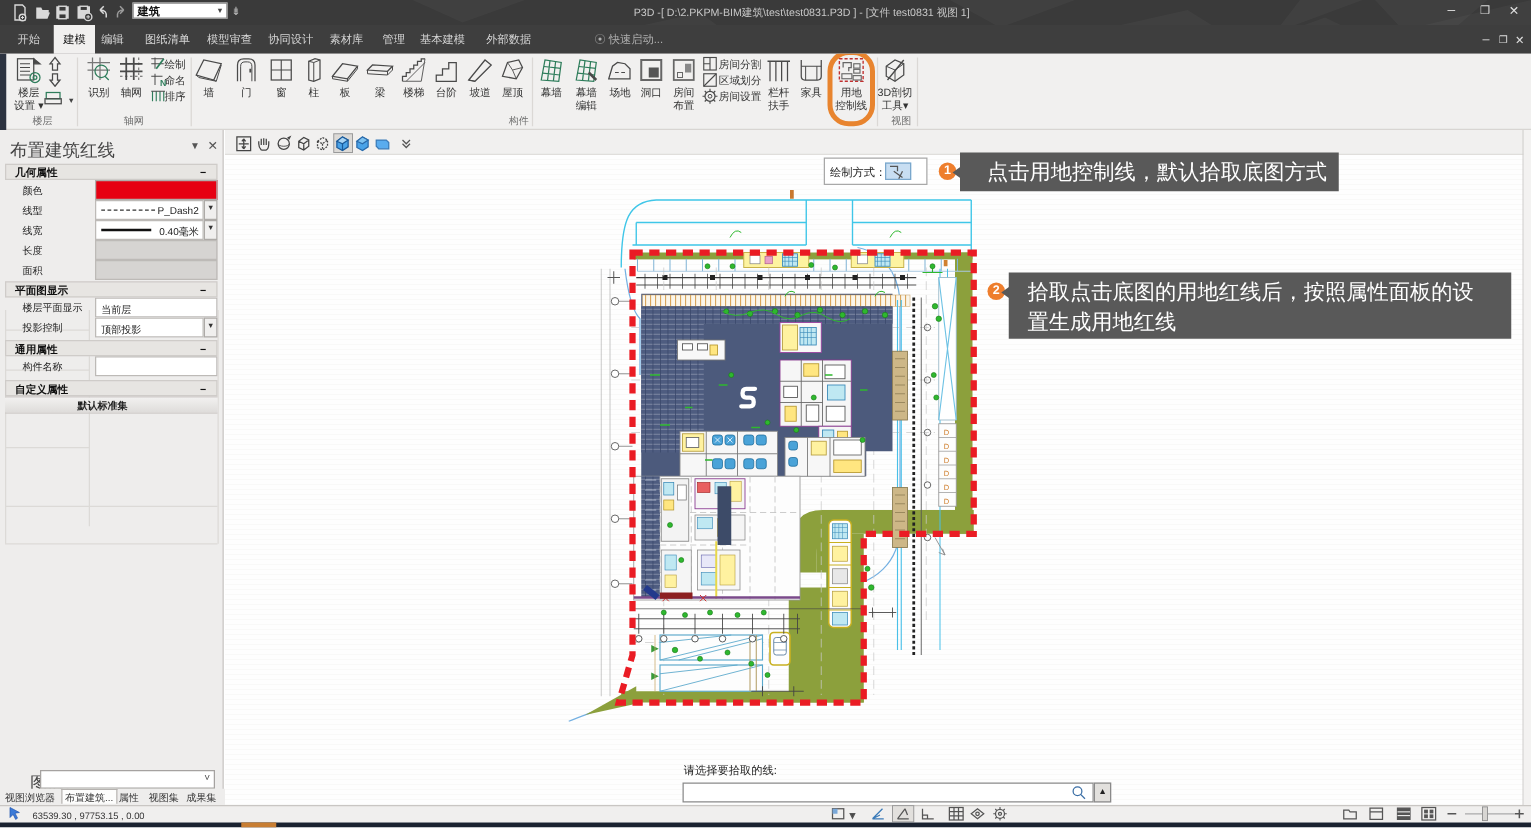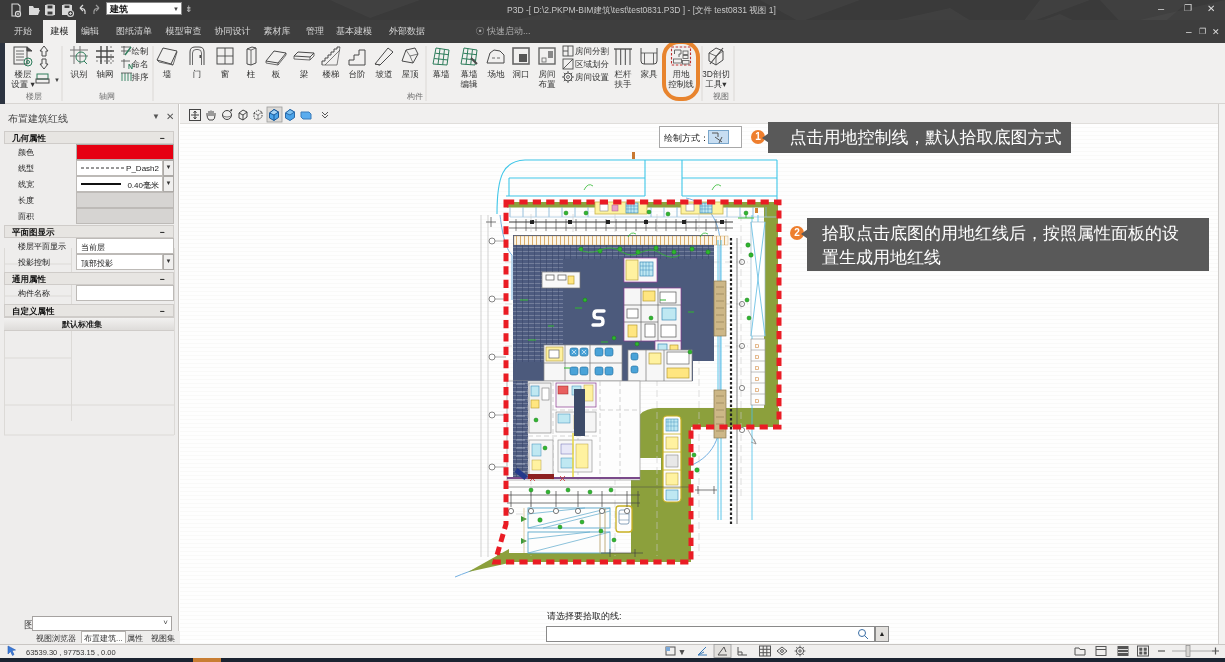--- a/index.html
+++ b/index.html
@@ -7,21 +7,21 @@
 #app{position:relative;width:1225px;height:662px;background:#fff;}
 .abs{position:absolute;}
 
 #titlebar{left:0;top:0;width:1225px;height:20px;background:#3a3a3a;}
 #menubar{left:0;top:20px;width:1225px;height:23px;background:#3e3e3e;}
 .tab{position:absolute;top:20px;height:23px;line-height:23px;color:#d6d6d6;font-size:9px;text-align:center;}
 .tabsel{background:#f1f0ef;color:#111;}
 #ribbon{left:0;top:43px;width:1225px;height:61px;background:#f1f0ef;border-bottom:1px solid #d8d5d2;}
 
 #lpanel{left:0;top:104px;width:179px;height:540px;background:#eeedec;border-right:1px solid #c9c6c3;}
-.ph{position:absolute;font-size:10px;color:#444;}
+.ph{position:absolute;font-size:14px;color:#444;}
 .sechead{position:absolute;left:4px;width:170px;background:#e7e5e2;border:1px solid #cfccc9;font-size:8.5px;font-weight:bold;color:#111;padding-left:7px;}
 .prow{position:absolute;left:4px;width:170px;font-size:8px;color:#222;}
 .plabel{position:absolute;left:14px;top:3px;font-size:8px;white-space:nowrap;}
 .pfield{position:absolute;left:72px;top:0;height:100%;background:#fff;border:1px solid #bdbab7;font-size:8px;color:#222;}
 .parrow{position:absolute;right:0;top:0;width:11px;height:100%;background:#f0efee;border:1px solid #adaaa7;font-size:6px;color:#333;text-align:center;}
 
 #canvas{left:180px;top:104px;width:1045px;height:540px;background:repeating-linear-gradient(#fefefe 0 3px,#f9f9f8 3px 4px);}
 #ctoolbar{left:180px;top:104px;width:1045px;height:20px;background:#f1f0ef;border-bottom:1px solid #e0dedb;}
 
 .tip{position:absolute;background:#595959;color:#fff;font-size:17px;line-height:24px;padding:4px 9px;}
@@ -387,21 +387,21 @@
       <div class="pfield" style="left:72px;width:98px;"></div>
     </div>
   <div class="sechead" style="top:304px;height:13px;line-height:12px;">自定义属性<span style="float:right;margin-right:8px;">−</span></div>
   <div class="prow" style="top:317px;height:14px;background:linear-gradient(#f2f1f0,#dedcda);border:1px solid #cfccc9;border-left:none;border-right:none;">
       <span style="position:absolute;left:14px;top:1px;font-weight:bold;padding-left:44px;">默认标准集</span>
     </div>
   <div class="ph" style="left:6px;top:618px;margin-left:18px;">图层:</div>
   <div class="abs" style="left:32px;top:616px;width:140px;height:15px;background:#fff;border:1px solid #a5a2a0;">
       <span style="position:absolute;right:3px;top:1px;font-size:8px;color:#444;">˅</span>
     </div>
-  <div class="abs" style="left:0;top:631px;width:180px;height:13px;background:#eeedec;font-size:8px;color:#333;margin-left:32px;">
+  <div class="abs" style="left:0;top:631px;width:180px;height:13px;background:#eeedec;font-size:8px;color:#333;">
     <span class="abs" style="left:4px;top:2px;">视图浏览器</span>
     <span class="abs" style="left:49px;top:0;background:#fdfdfc;border:1px solid #b5b2af;border-bottom:none;padding:1px 2px 0 2px;height:12px;">布置建筑...</span>
     <span class="abs" style="left:95px;top:2px;">属性</span>
     <span class="abs" style="left:119px;top:2px;">视图集</span>
     <span class="abs" style="left:149px;top:2px;">成果集</span>
   </div>
 
   <div id="canvas" class="abs"></div>
   <div id="ctoolbar" class="abs"></div>
   <svg class="abs" id="drawing" style="left:0;top:0;" width="1225" height="662" fill="none">

